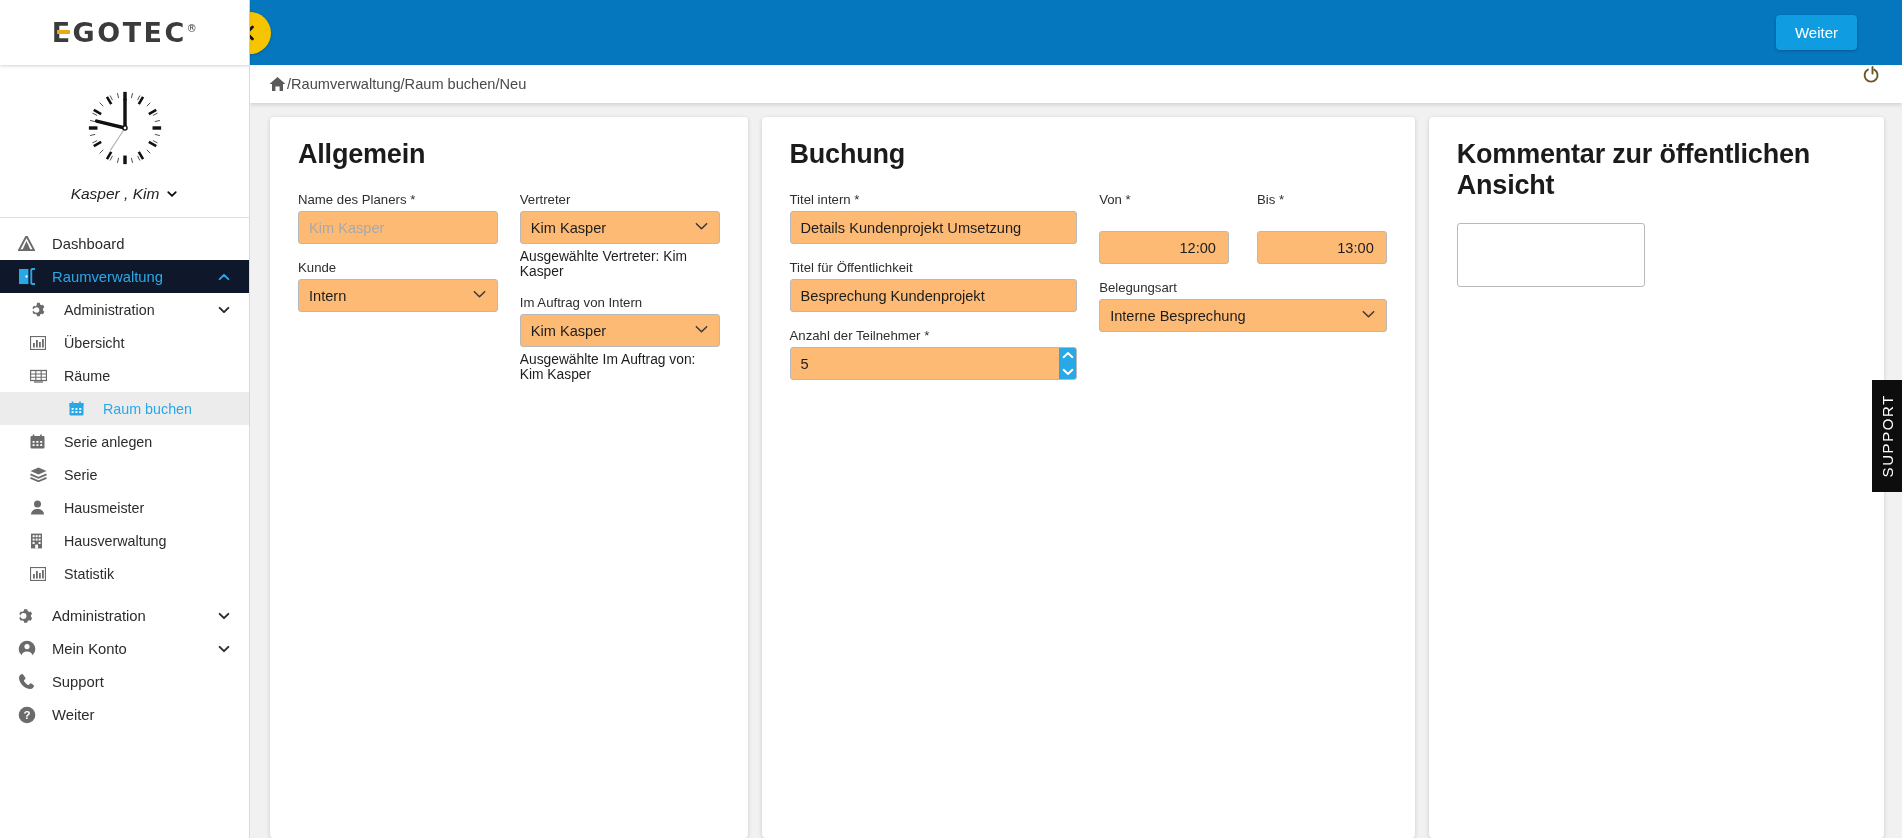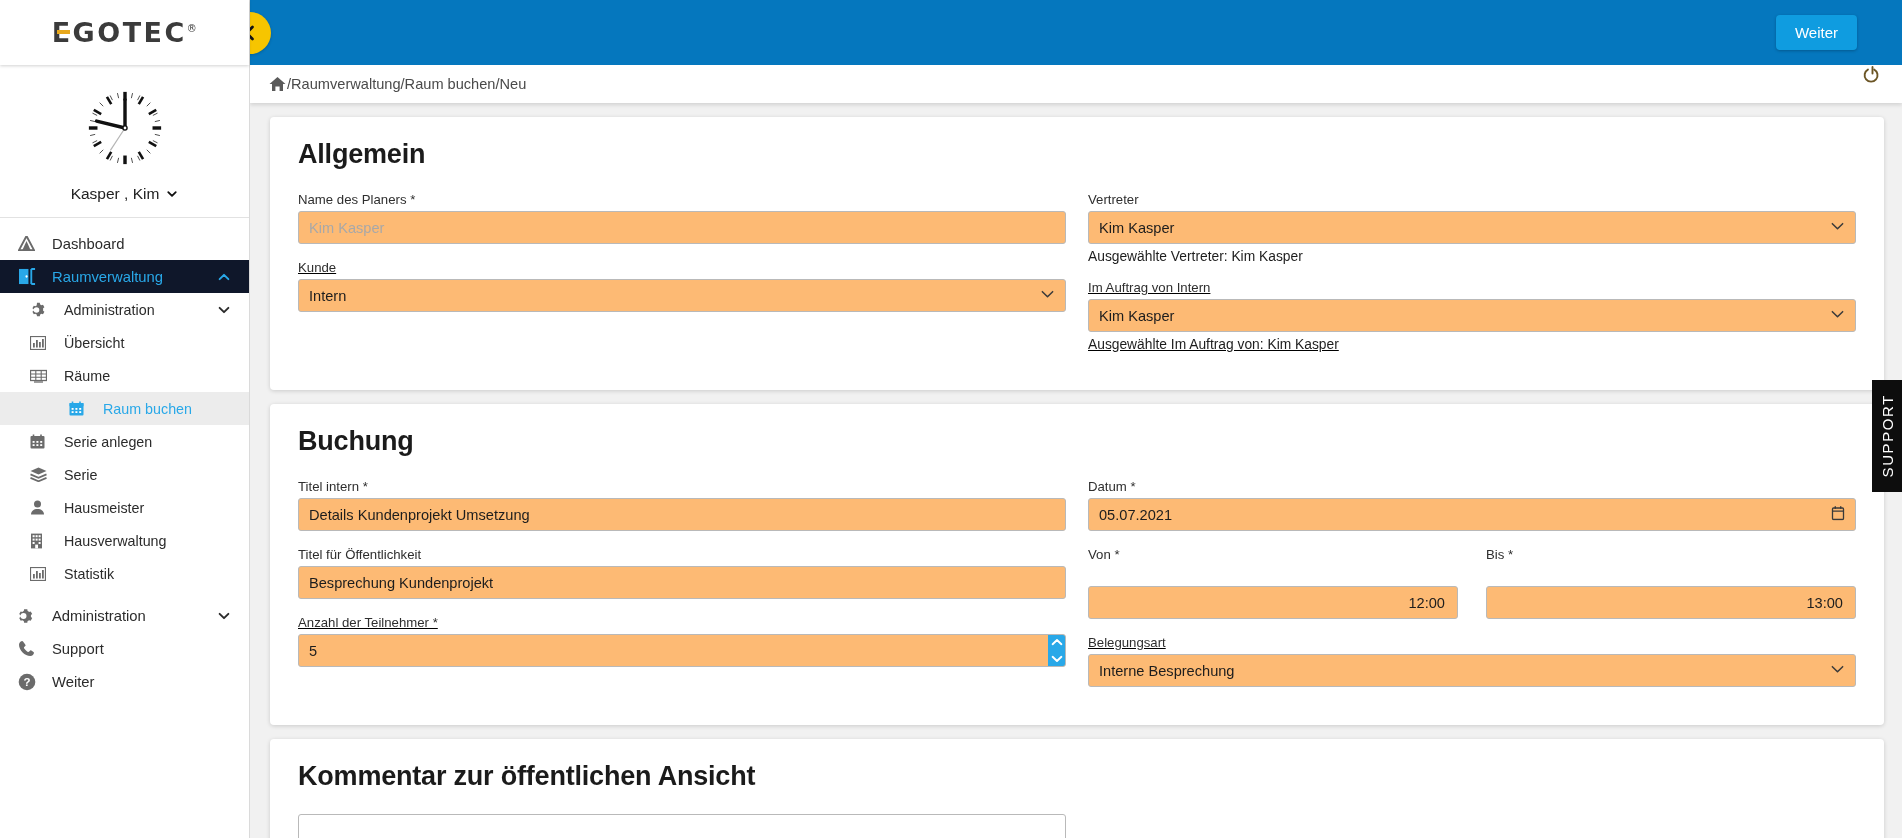--- a/index.html
+++ b/index.html
@@ -33,21 +33,21 @@
     color: #3b3b3b; position: relative; padding-left: 2px;
   }
   .logo-text sup { font-size: 10px; vertical-align: super; font-weight: 400; }
   .logo-accent {
     position: absolute; left: 7px; top: 13px;
     width: 13px; height: 4px; background: #e8a81c;
   }
 
   .user-block {
     padding: 20px 0 14px; display: flex; flex-direction: column;
-    align-items: center; border-bottom: 1px solid #e2e2e2;
+    align-items: center; border-bottom: 1px solid #e2e2e2; font-style: italic;
   }
   .clock { width: 86px; height: 86px; }
   .user-name {
     margin-top: 14px; font-size: 15.5px; color: #222;
     display: flex; align-items: center; gap: 7px; cursor: pointer;
   }
   .caret-sm { width: 12px; height: 12px; display: inline-block; }
 
   .nav { padding-top: 9px; flex: 1; overflow: hidden; }
   .nav-item {
@@ -102,35 +102,35 @@
     padding: 0 20px 0 19px;
     box-shadow: 0 2px 4px rgba(0,0,0,.13);
     position: relative; z-index: 3;
   }
   .crumb { display: flex; align-items: center; font-size: 14.6px; color: #4a4a4a; }
   .crumb .home { margin-right: 1px; color: #5a5a5a; display: flex; }
   .power-btn { cursor: pointer; color: #5a4a2a; display: flex; }
 
   .content {
     flex: 1; overflow: hidden; padding: 14px 18px 0 20px;
-    display: flex; flex-direction: column; gap: 14px;
+    display: flex; flex-direction: row; gap: 14px;
   }
   .card {
     background: #fff; border-radius: 4px;
     box-shadow: 0 1px 4px rgba(0,0,0,.16);
     padding: 22px 28px 26px 28px;
   }
   .card h2 {
     margin: 0 0 22px 0; font-size: 27px; font-weight: 700;
     color: #1b1b1b; letter-spacing: -.2px;
   }
   .grid2 { display: flex; gap: 22px; }
   .col { flex: 1; min-width: 0; }
   .field { margin-bottom: 16px; }
-  .field:last-child { margin-bottom: 12px; text-decoration: underline; }
+  .field:last-child { margin-bottom: 12px; }
   label.flabel {
     display: block; font-size: 13.2px; color: #2e2e2e; margin-bottom: 4px;
   }
   .inp {
     width: 100%; height: 33px; border: 1px solid #b9b9b9;
     border-radius: 3px; background: #fdba74; font-size: 14.6px;
     color: #1d1d1d; padding: 0 10px;
     font-family: "Liberation Sans", sans-serif;
   }
   .inp::placeholder { color: #a8a8a8; }
@@ -397,20 +397,33 @@
           <svg width="18" height="18" viewBox="0 0 18 18">
               <path fill="#6b6b6b" d="M9 6a3 3 0 100 6 3 3 0 000-6zm7.4 4l1.3 1.1-1.5 2.6-1.7-.5a6.6 6.6 0 01-1.4.8l-.3 1.8H9.6l-.3-1.8a6.6 6.6 0 01-1.4-.8l-1.7.5L4.7 11 6 10a6.6 6.6 0 010-1.8L4.7 7l1.5-2.6 1.7.5a6.6 6.6 0 011.4-.8l.3-1.8h3.2l.3 1.8a6.6 6.6 0 011.4.8l1.7-.5L17.7 7 16.4 8.1a6.6 6.6 0 010 1.8z" transform="translate(-3.5,0)"></path>
             </svg>
         </span>
         <span>Administration</span>
         <svg class="chev-end" viewBox="0 0 16 16">
           <path d="M3 5.5 L8 10.5 L13 5.5" fill="none" stroke="currentColor" stroke-width="2.2" stroke-linecap="round" stroke-linejoin="round"></path>
         </svg>
       </div>
 
+      <div class="nav-item">
+        <span class="ico">
+          <svg width="18" height="18" viewBox="0 0 18 18">
+              <circle cx="9" cy="9" r="8.3" fill="#6b6b6b"></circle>
+              <circle cx="9" cy="6.6" r="2.6" fill="#fff"></circle>
+              <path d="M3.4 15.4c.6-2.6 2.9-4 5.6-4s5 1.4 5.6 4A8.3 8.3 0 013.4 15.4z" fill="#fff"></path>
+            </svg>
+        </span>
+        <span>Mein Konto</span>
+        <svg class="chev-end" viewBox="0 0 16 16">
+          <path d="M3 5.5 L8 10.5 L13 5.5" fill="none" stroke="currentColor" stroke-width="2.2" stroke-linecap="round" stroke-linejoin="round"></path>
+        </svg>
+      </div>
 
       <div class="nav-item">
         <span class="ico">
           <svg width="17" height="17" viewBox="0 0 17 17">
               <path fill="#6b6b6b" d="M4.3 1C3 1 1 2.6 1 4.7c0 5.4 5.9 11.3 11.3 11.3 2.1 0 3.7-2 3.7-3.3 0-.5-2.8-2.4-3.3-2.4-.6 0-1.8 1.8-2.4 1.8-.8 0-4.4-3.6-4.4-4.4 0-.6 1.8-1.8 1.8-2.4C7.7 4.8 4.8 1 4.3 1z"></path>
             </svg>
         </span>
         <span>Support</span>
       </div>
 
@@ -526,33 +539,20 @@
                       <path d="M1.6 6.2 L6 2 L10.4 6.2" fill="none" stroke="#fff" stroke-width="1.9" stroke-linecap="round" stroke-linejoin="round"></path>
                     </svg>
                   <svg width="12" height="9" viewBox="0 0 12 9">
                       <path d="M1.6 2.8 L6 7 L10.4 2.8" fill="none" stroke="#fff" stroke-width="1.9" stroke-linecap="round" stroke-linejoin="round"></path>
                     </svg>
                 </span>
               </div>
             </div>
           </div>
           <div class="col">
-            <div class="field">
-              <label class="flabel">Datum *</label>
-              <div class="sel-wrap">
-                <input class="inp" type="text" value="05.07.2021" style="">
-                <span class="cal">
-                  <svg width="14" height="15" viewBox="0 0 14 15">
-                      <rect x="1.5" y="2.5" width="11" height="11.5" rx="1" fill="none" stroke="#3a3a3a" stroke-width="1.3"></rect>
-                      <path d="M1.5 5.6h11" stroke="#3a3a3a" stroke-width="1.3"></path>
-                      <path d="M4.3 0.8v2.4 M9.7 0.8v2.4" stroke="#3a3a3a" stroke-width="1.4"></path>
-                    </svg>
-                </span>
-              </div>
-            </div>
             <div class="field row2">
               <div>
                 <label class="flabel">Von *</label>
                 <input class="inp right" type="text" value="12:00" style="">
               </div>
               <div>
                 <label class="flabel">Bis *</label>
                 <input class="inp right" type="text" value="13:00" style="">
               </div>
             </div>

